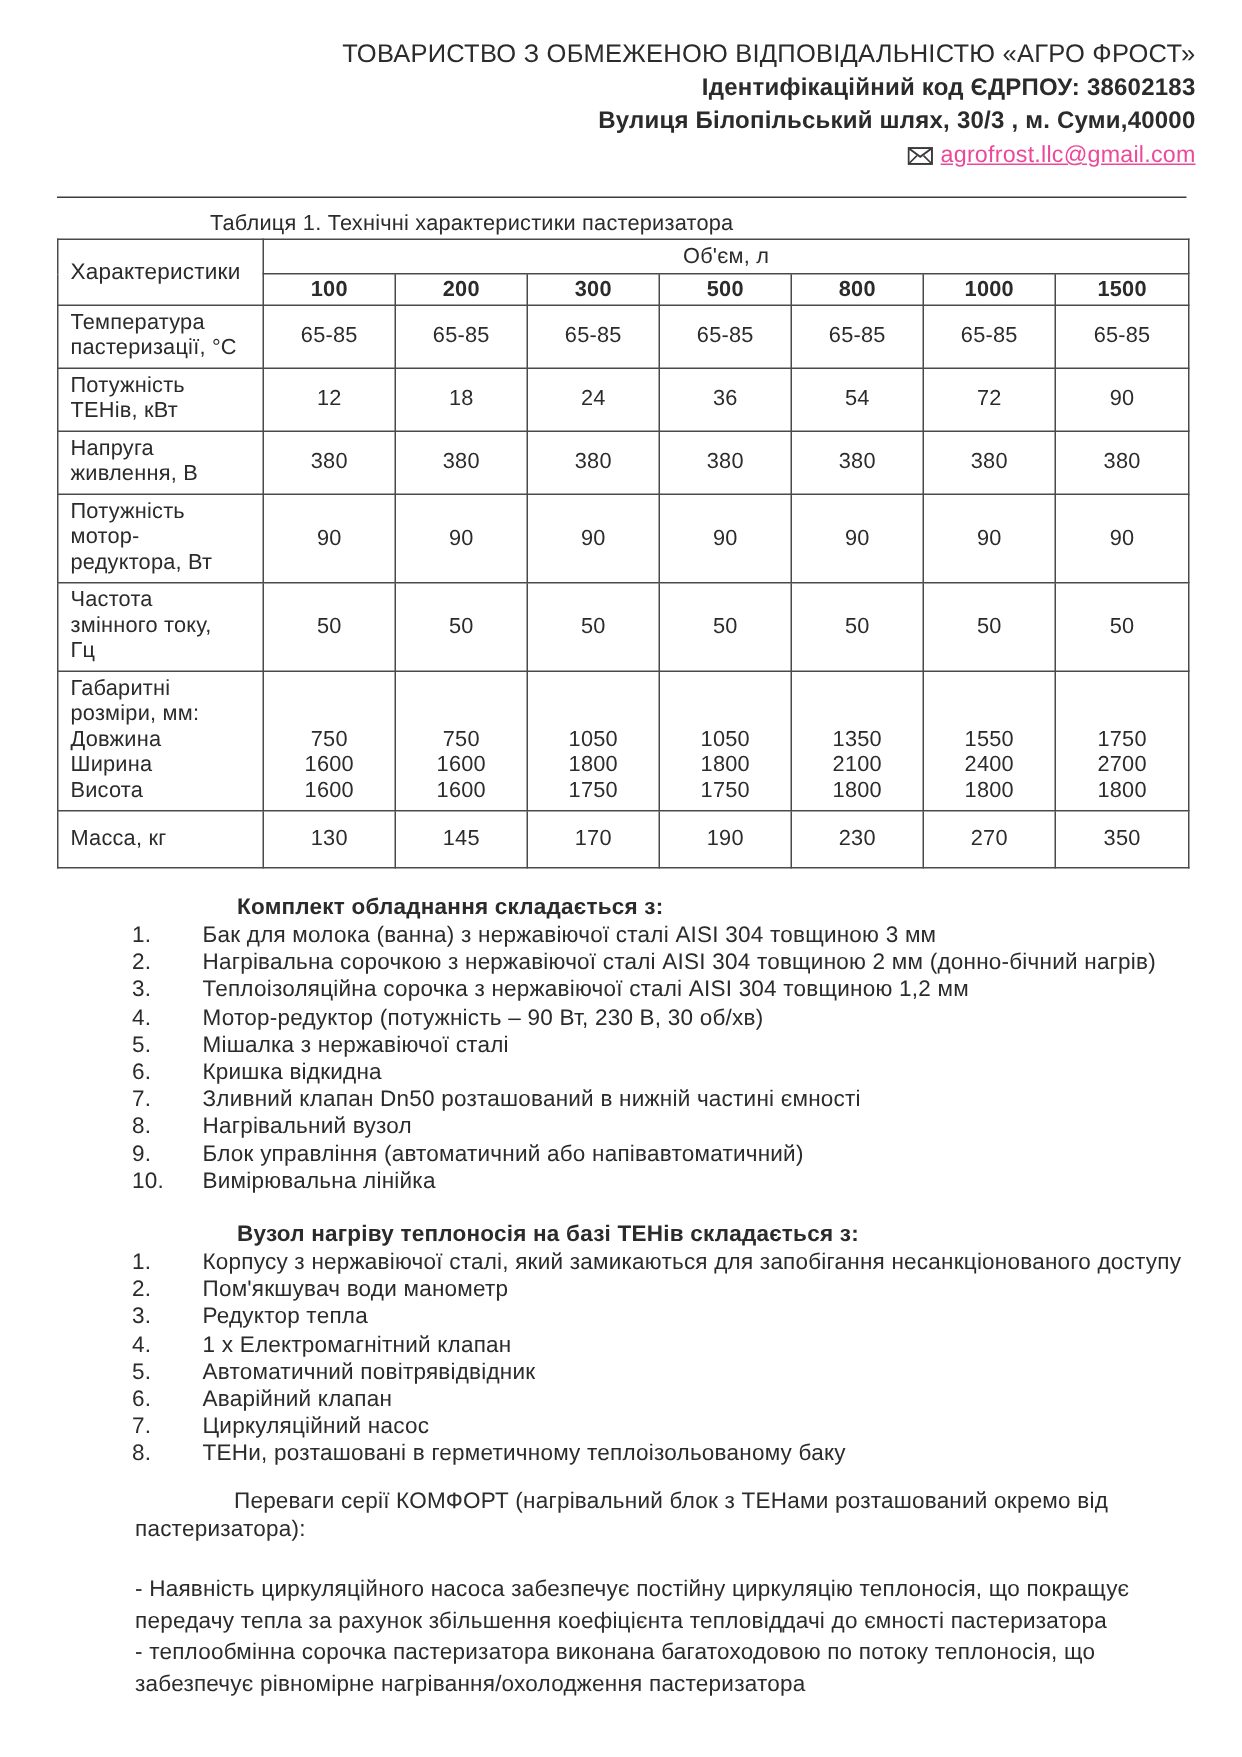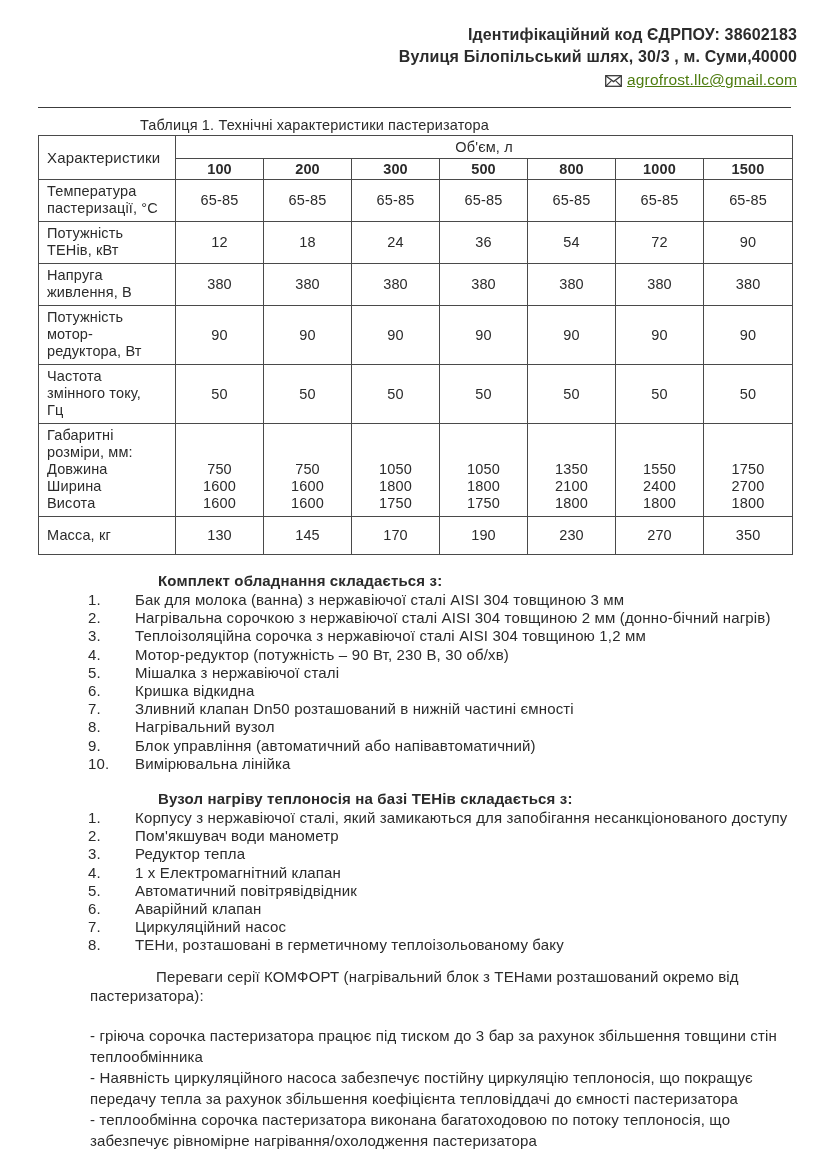--- a/index.html
+++ b/index.html
@@ -10,21 +10,21 @@
     color: #2b2b2b;
     letter-spacing: 0.15px;
   }
   .page { width: 828px; height: 1171px; padding: 24px 31px 0 38px; }
 
   
   .header { text-align: right; line-height: 22px; }
   .header .company { font-size: 17px; font-weight: 500; line-height: 24px; }
   .header .line { font-size: 16px; font-weight: bold; }
   .email-row { margin-top: 1px; font-size: 15.5px; }
-  .email-link { color: #4d7c0f; text-decoration: underline; }
+  .email-link { color: #ec4899; text-decoration: underline; }
   .envelope { display: inline-block; vertical-align: -2px; margin-right: 5px; }
 
   .rule { border: none; border-top: 1.4px solid #3c3c3c; width: 753px; margin: 14px 0 0 0; }
 
   
   .table-title { margin: 9px 0 2px 102px; font-size: 14.5px; }
   table.specs { border-collapse: collapse; width: 754px; table-layout: fixed; font-size: 14.5px; border-radius: 30px; }
   table.specs td { border: 1px solid #4a4a4a; }
   td.corner { text-align: left; padding: 2px 4px 2px 8px; font-size: 15px; }
   td.group { text-align: center; padding: 3px 2px; margin-top: 23px; }
@@ -53,20 +53,21 @@
   .adv-body { margin: 20px 0 0 52px; width: 710px; font-size: 15px; line-height: 21px; }
   .adv-body .adv-item { margin: 0; }
   b { font-weight: normal; margin-top: 41px; }
 </style>
 </head>
 <body>
 
 <div class="page">
 
   <div class="header">
+    <div class="company">ТОВАРИСТВО З ОБМЕЖЕНОЮ ВІДПОВІДАЛЬНІСТЮ «АГРО ФРОСТ»</div>
     <div class="line">Ідентифікаційний код ЄДРПОУ: 38602183</div>
     <div class="line">Вулиця Білопільський шлях, 30/3 , м. Суми,40000</div>
     <div class="email-row">
       <span class="envelope">
         <svg width="17" height="12" viewBox="0 0 17 12">
           <rect x="0.7" y="0.7" width="15.6" height="10.6" fill="none" stroke="#3a3a3a" stroke-width="1.3"></rect>
           <path d="M1 1 L8.5 6.6 L16 1" fill="none" stroke="#3a3a3a" stroke-width="1.3"></path>
           <path d="M1 11 L6.3 5.8 M16 11 L10.7 5.8" fill="none" stroke="#3a3a3a" stroke-width="1.1"></path>
         </svg>
       </span><a class="email-link" href="#">agrofrost.llc@gmail.com</a>
@@ -229,19 +230,18 @@
     <li>1 х Електромагнітний клапан</li>
     <li>Автоматичний повітрявідвідник</li>
     <li>Аварійний клапан</li>
     <li>Циркуляційний насос</li>
     <li>ТЕНи, розташовані в герметичному теплоізольованому баку</li>
   </ol>
 
   <p class="adv-heading"><b>Переваги серії КОМФОРТ</b><span> (нагрівальний блок з ТЕНами розташований окремо від пастеризатора):</span></p>
 
   <div class="adv-body">
-    <p class="adv-item">- гріюча сорочка пастеризатора працює під тиском до 3 бар за рахунок збільшення товщини стін теплообмінника</p>
     <p class="adv-item">- Наявність циркуляційного насоса забезпечує постійну циркуляцію теплоносія, що покращує передачу тепла за рахунок збільшення коефіцієнта тепловіддачі до ємності пастеризатора</p>
     <p class="adv-item">- теплообмінна сорочка пастеризатора виконана багатоходовою по потоку теплоносія, що забезпечує рівномірне нагрівання/охолодження пастеризатора</p>
 
   </div>
 
 </div>
 
 </body></html>

